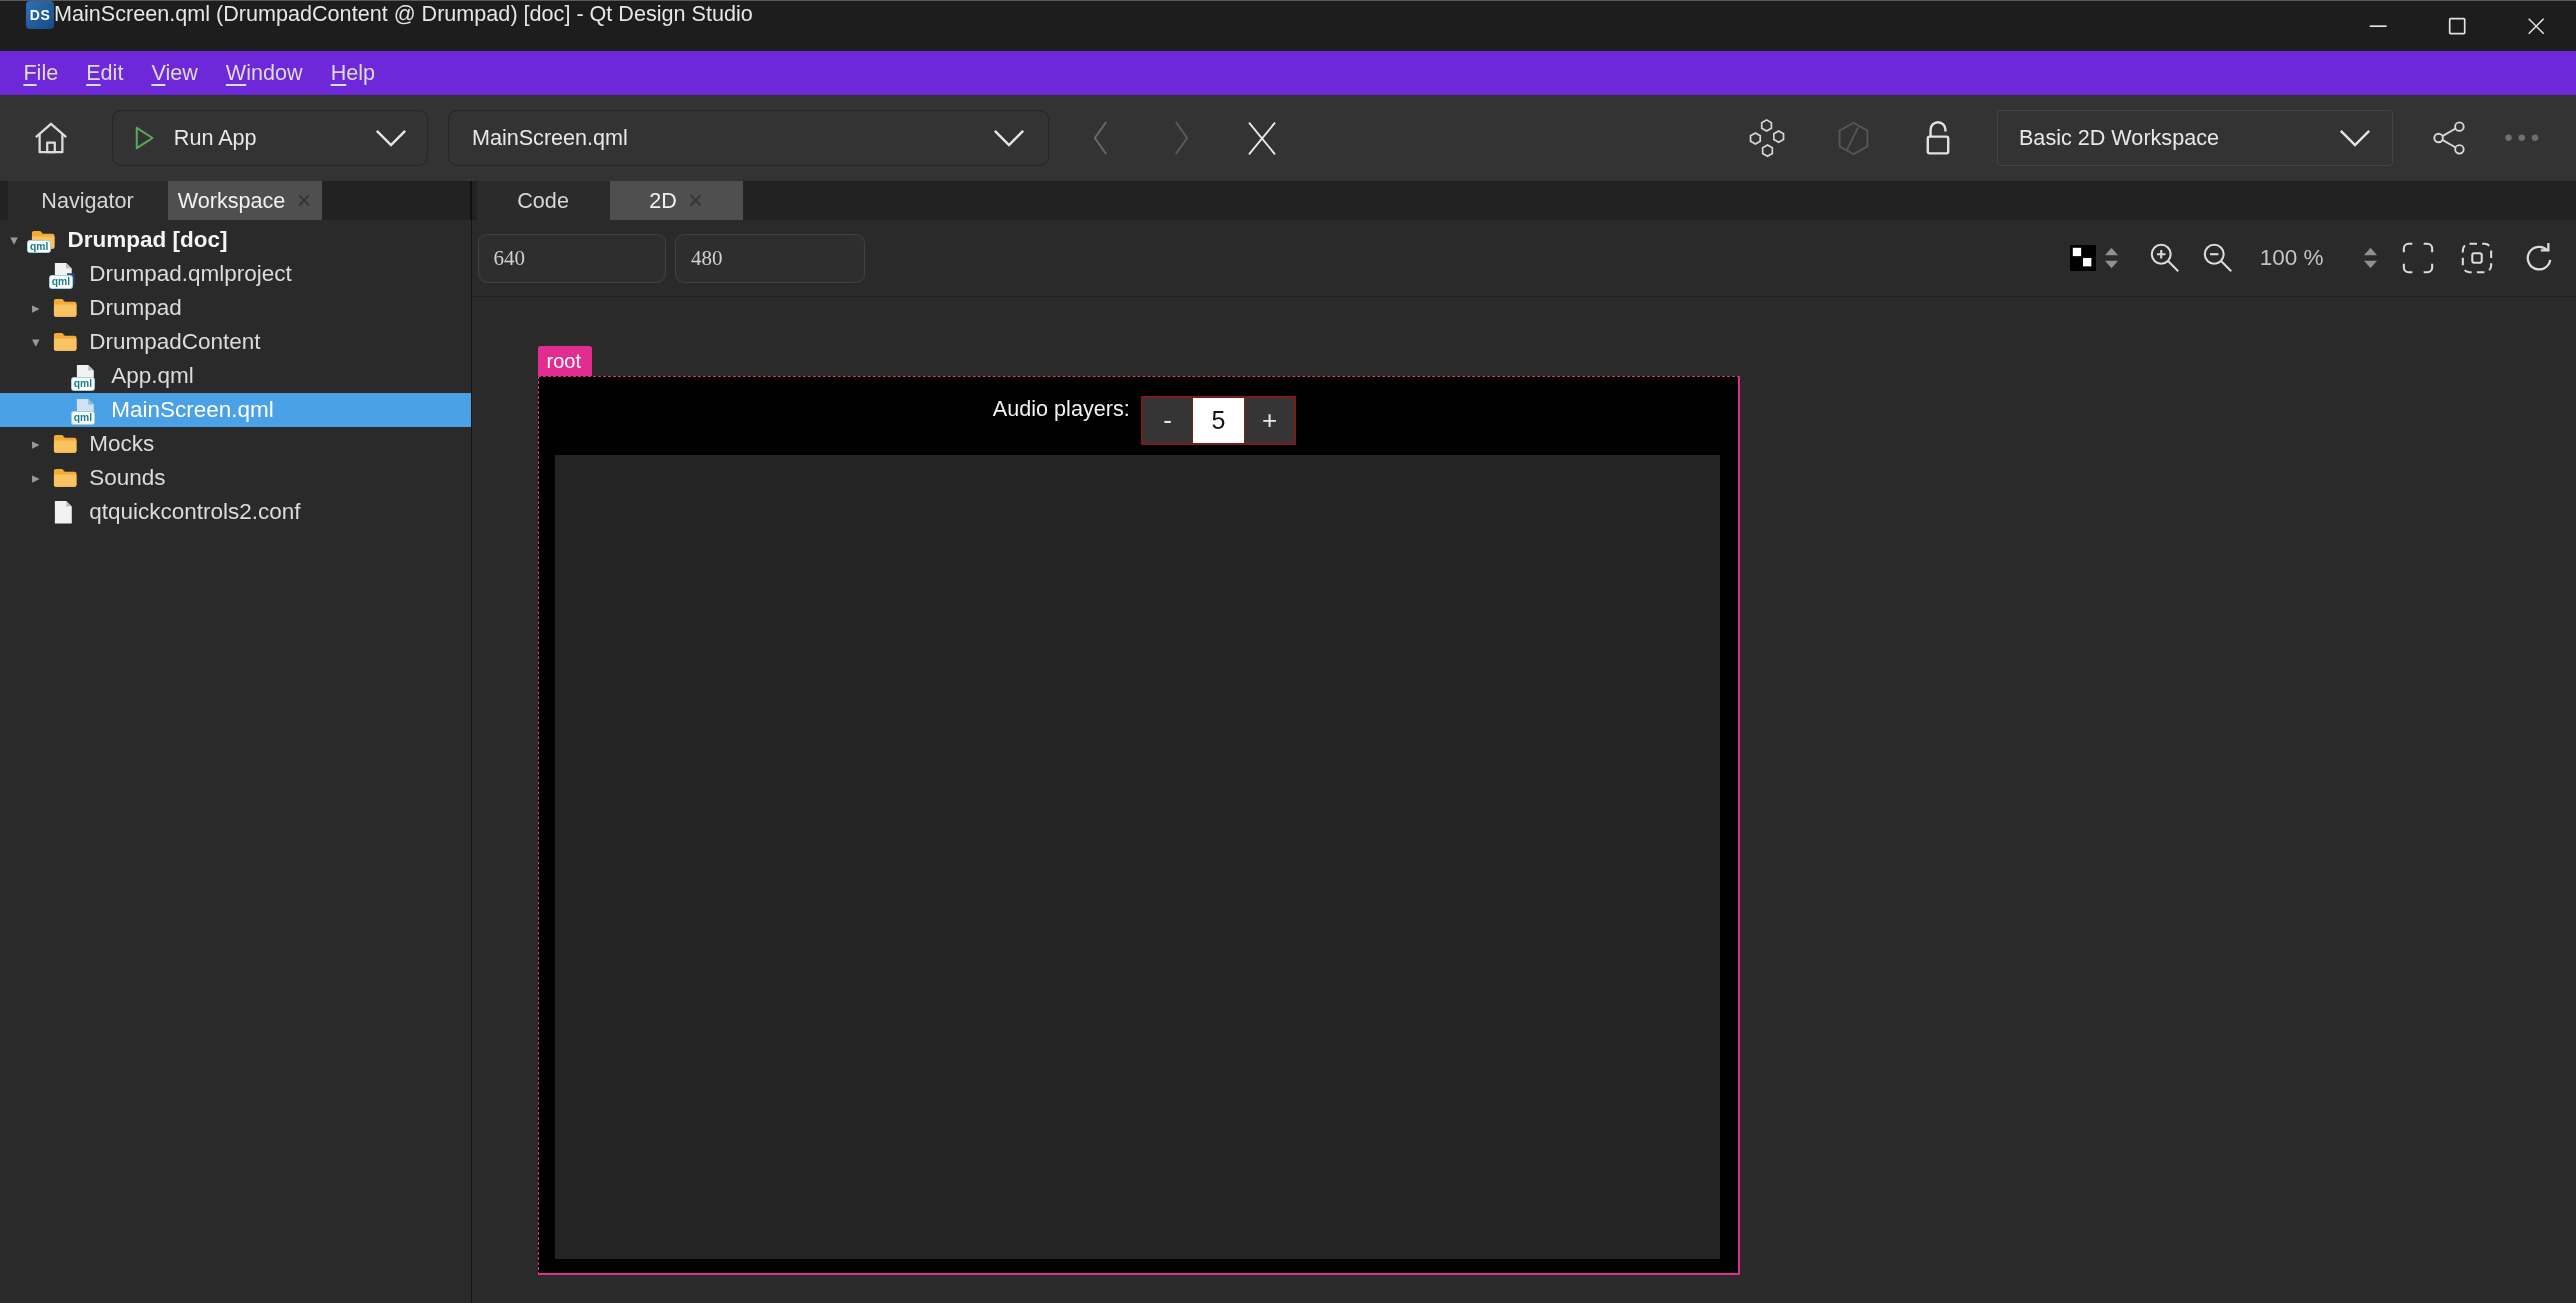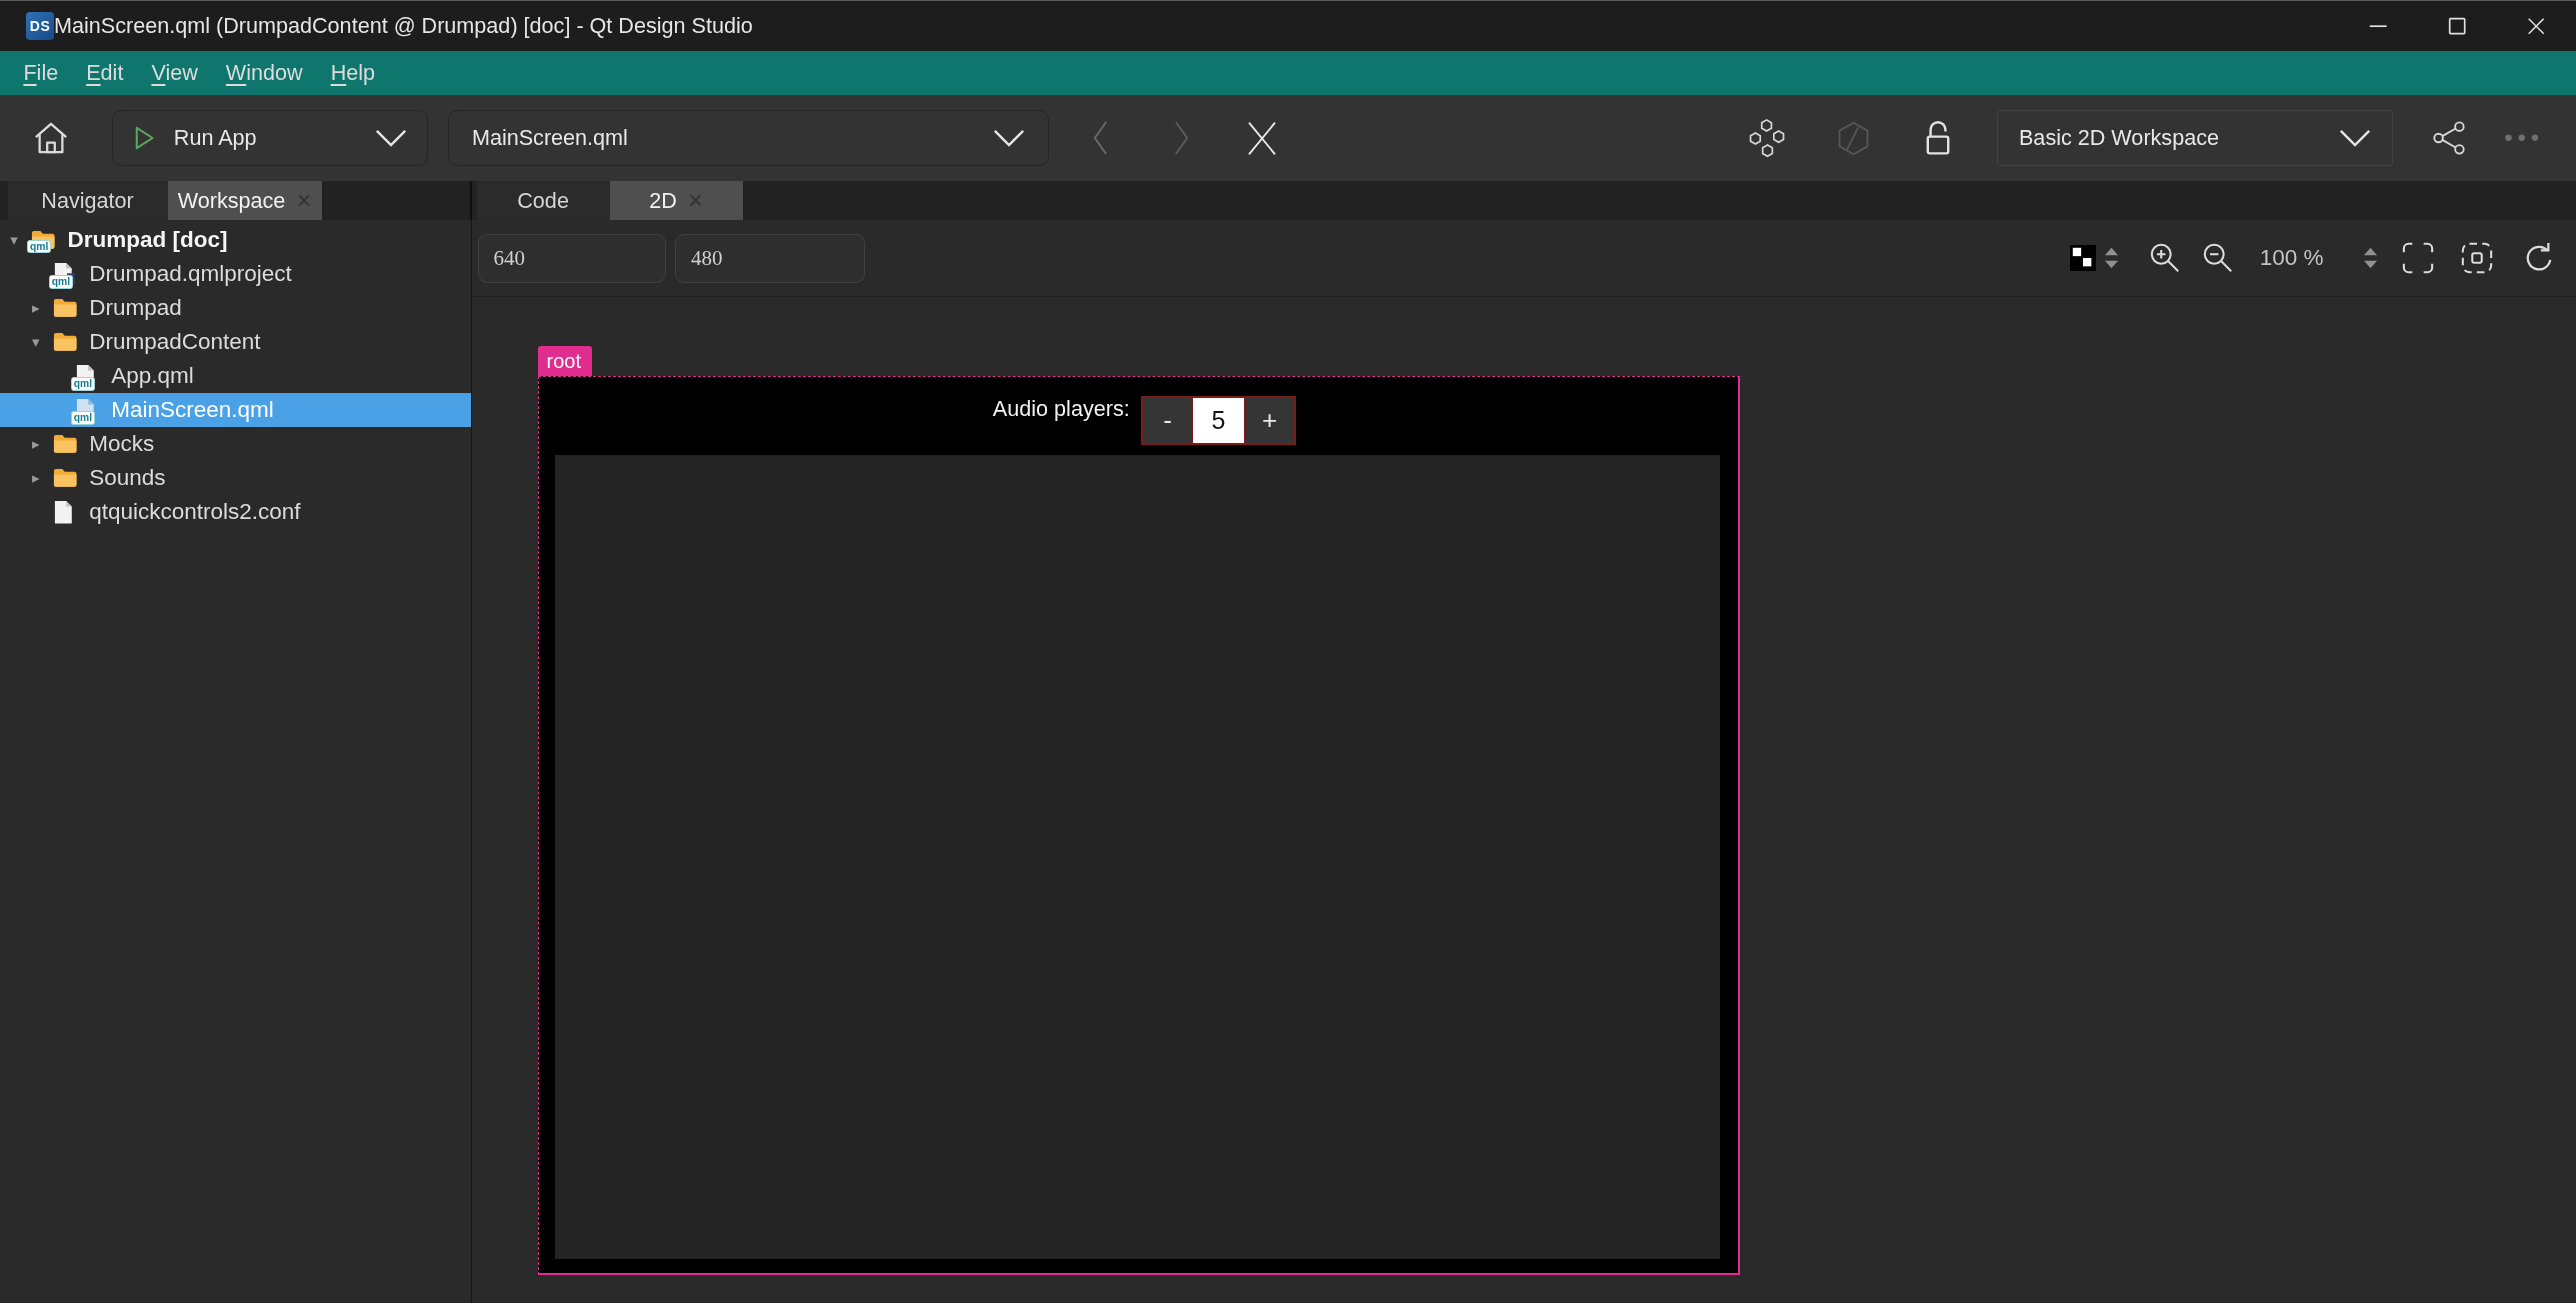--- a/index.html
+++ b/index.html
@@ -4,32 +4,32 @@
 <style>
   * { margin:0; padding:0; box-sizing:border-box; }
   html,body { background:#1a1a1a; }
   .app{
     position:relative; width:2576px; height:1303px; overflow:hidden;
     display:flex; flex-direction:column;
     font-family:"Liberation Sans", sans-serif; color:#dcdcdc;
     border-top:0.9px solid #5a5a5a;
   }
   
-  .titlebar{ height:50px; background:#1d1d1d; display:flex; align-items:center; flex:0 0 auto; }
+  .titlebar{ height:50px; background:#1d1d1d; display:flex; flex:0 0 auto; }
   .ds-logo{
     width:28px; height:28px; margin-left:26px; border-radius:3.8px;
     background:linear-gradient(135deg,#2e72b8,#164a85);
     color:#fff; font-size:14px; font-weight:700;
     display:flex; align-items:center; justify-content:center; letter-spacing:0.5px;
   }
   .win-title{ font-size:21.6px; color:#e6e6e6; white-space:nowrap; }
   .win-controls{ margin-left:auto; display:flex; height:100%; }
   .win-btn{ width:79px; height:100%; display:flex; align-items:center; justify-content:center; }
   
-  .menubar{ height:44px; background:#0f766e; display:flex; align-items:center; padding-left:9.4px; flex:0 0 auto;text-align:center; }
+  .menubar{ height:44px; background:#6d28d9; display:flex; align-items:center; padding-left:9.4px; flex:0 0 auto;text-align:center; }
   .menu-item{ padding:0 14px; font-size:21.6px; color:#dcdcdc; cursor:default; }
   .menu-item u{ text-decoration:underline; text-underline-offset:3.8px; }
   
   .toolbar{ height:86px; background:#333333; display:flex; align-items:center; flex:0 0 auto; }
   .tool-btn{ display:flex; align-items:center; justify-content:center; }
   .home-btn{ width:53px; margin-left:24.4px; }
   .combo{
     height:56px; background:#333333; border:1.9px solid #262626; border-radius:9.4px;
     display:flex; align-items:center; font-size:21.6px; color:#e8e8e8;
   }

